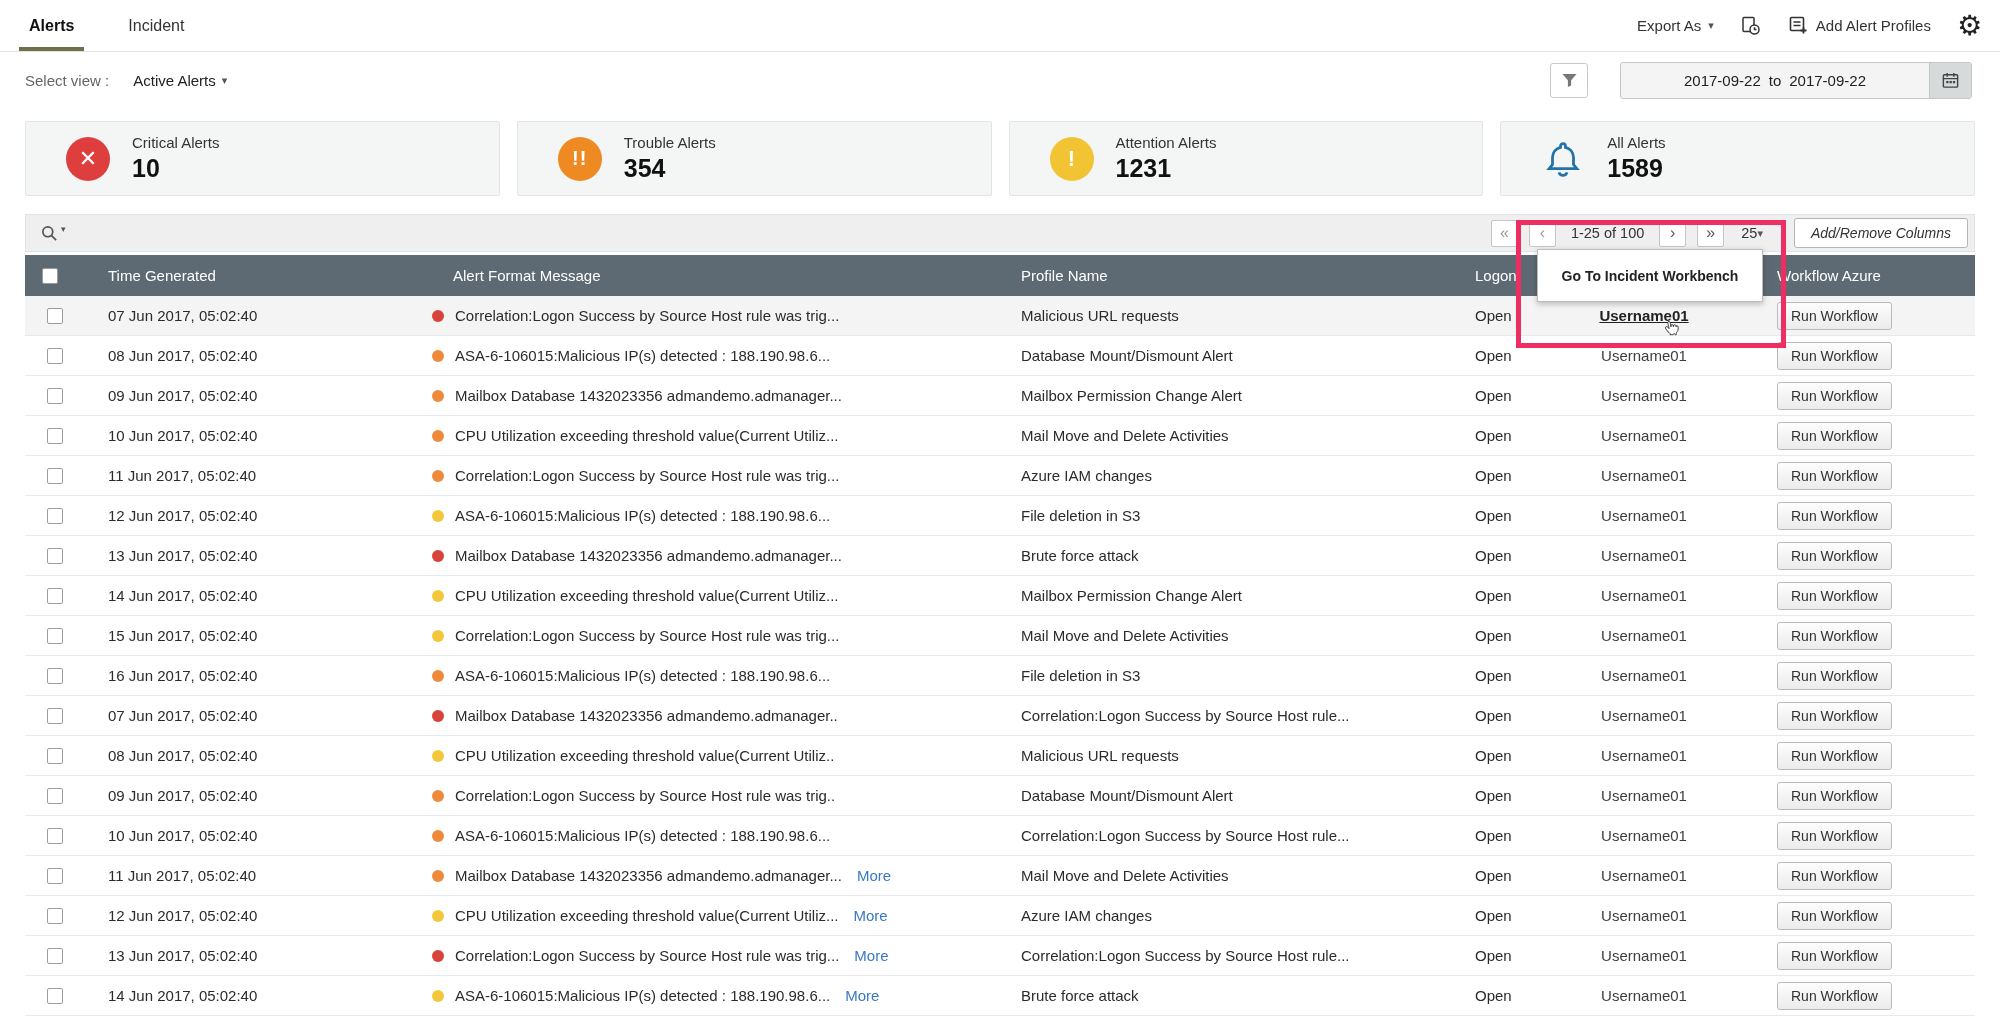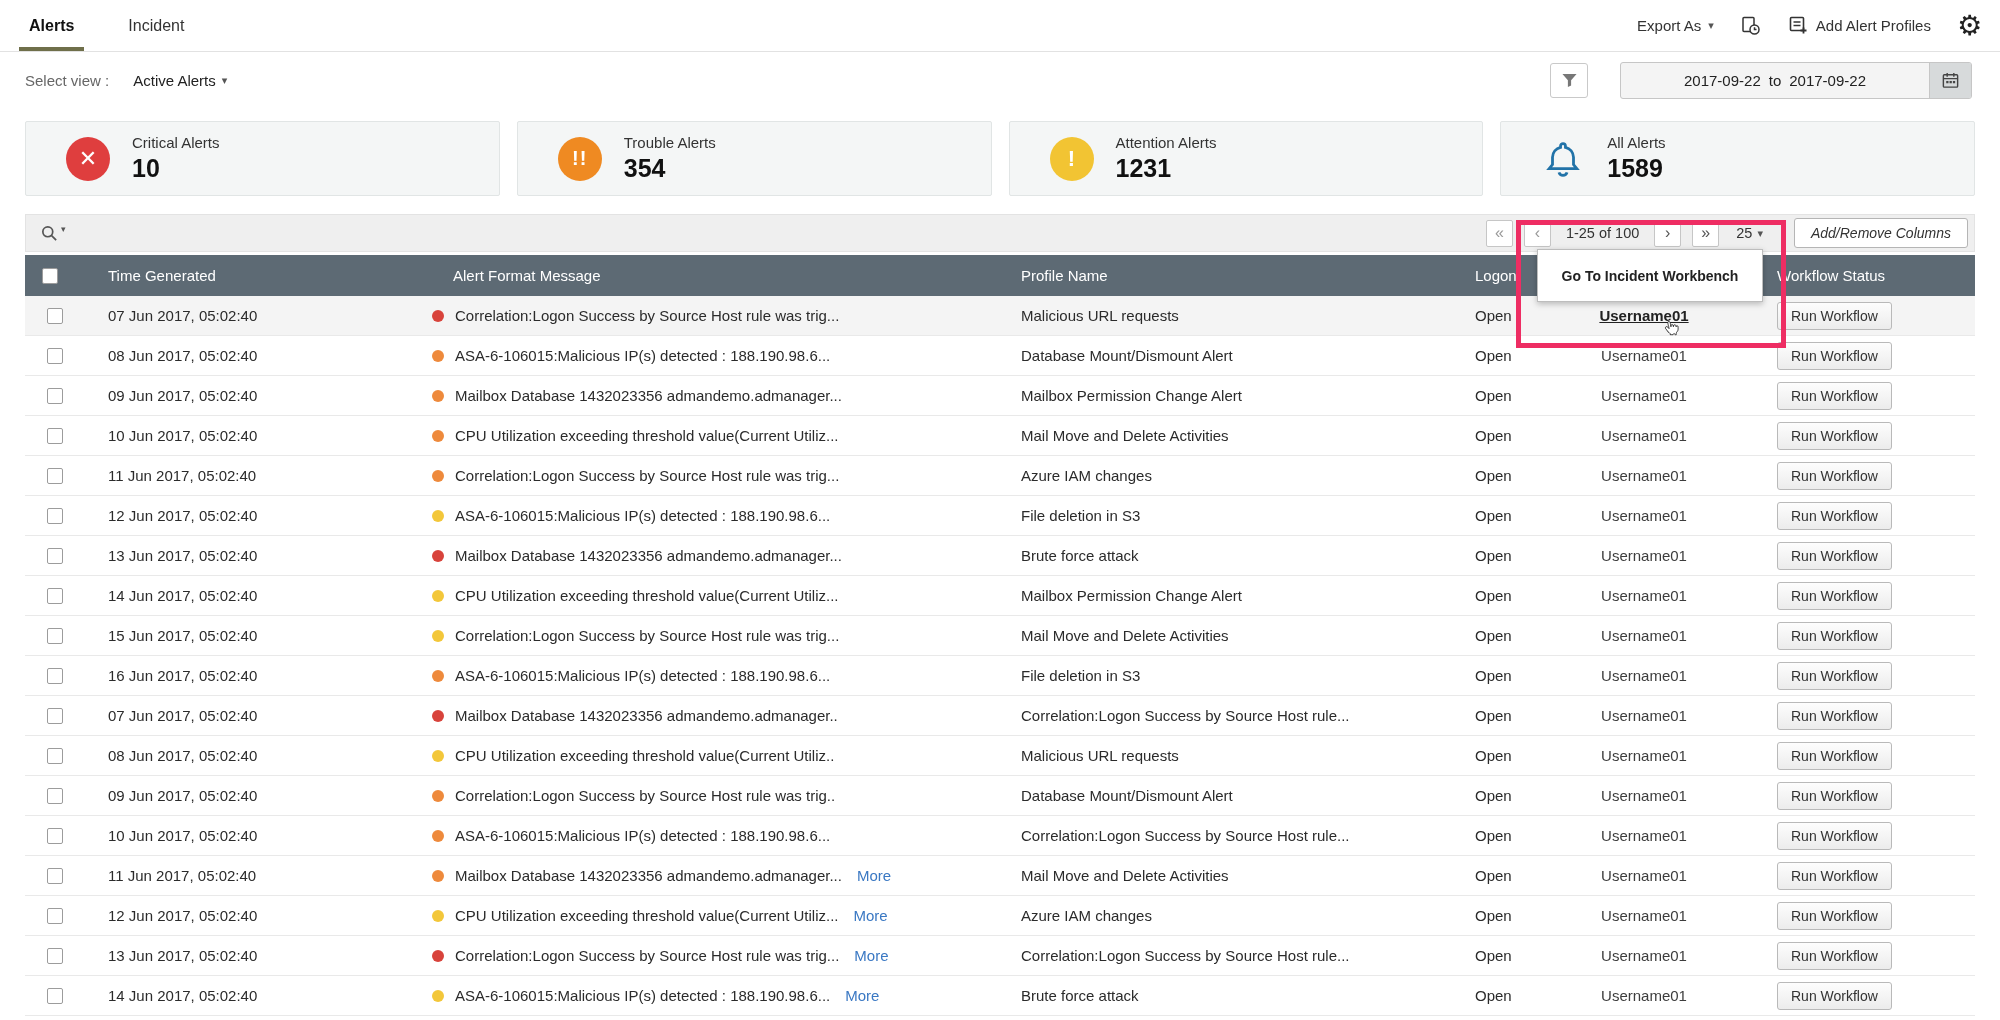--- a/index.html
+++ b/index.html
@@ -42,21 +42,21 @@
   .card-label { font-size:15px; color:#333; }
   .card-count { font-size:25px; font-weight:bold; color:#111; }
 
   
   .grid-toolbar { margin:18px 25px 0 25px; height:38px; background:#efefef; border:1px solid #e3e3e3; display:flex; align-items:center; justify-content:space-between; padding:0 6px 0 14px; }
   .search-wrap { display:flex; align-items:flex-start; gap:2px; cursor:pointer; }
   .pager { display:flex; align-items:center; gap:11px; }
   .pg-btn { width:27px; height:27px; border:1px solid #c6c6c6; background:#fff; border-radius:2px; display:flex; align-items:center; justify-content:center; font-size:16px; color:#999; cursor:pointer; }
   .pg-btn.enabled { color:#555; }
   .pg-range { font-size:14.5px; color:#333; margin:0 4px; }
-  .pg-size { display:flex; align-items:center; gap:5px; font-size:14.5px; color:#333; cursor:pointer; margin:0 6px; }
+  .pg-size { display:flex; align-items:center; font-size:14.5px; color:#333; cursor:pointer; margin:0 6px; }
   .addremove-btn { height:30px; background:#fff; border:1px solid #b5b5b5; border-radius:3px; font-size:14px; color:#333; padding:0 16px; cursor:pointer; margin-left:14px; font-family:inherit;font-style:italic; }
 
   
   .table { margin:3px 25px 0 25px; }
   .trow, .thead { display:grid; grid-template-columns:60px 342px 592px 450px 95px 196px 1fr; align-items:center; }
   .thead { height:41px; background:#5d6a74; color:#fff; font-size:15px; }
   .trow { height:40px; border-bottom:1px solid #e9e9e9; background:#fff; font-size:15px; }
   .trow.hovered { background:#f4f4f4; }
   .cell { overflow:hidden; white-space:nowrap; }
   .c-check { display:flex; justify-content:center; }
@@ -214,21 +214,21 @@
   <div class="table">
     <div class="thead">
       <div class="cell c-check">
           <input type="checkbox" class="cb" style="">
         </div>
       <div class="cell c-time">Time Generated</div>
       <div class="cell c-msg" style="padding-left:26px;">Alert Format Message</div>
       <div class="cell c-profile">Profile Name</div>
       <div class="cell c-status">Logon</div>
       <div class="cell c-user"></div>
-      <div class="cell c-workflow">Workflow Status</div>
+      <div class="cell c-workflow">Workflow Azure</div>
     </div>
     <div id="table-body">
   <div class="trow hovered">
     <div class="cell c-check">
             <input type="checkbox" class="cb" style="">
           </div>
     <div class="cell c-time">07 Jun 2017, 05:02:40</div>
     <div class="cell c-msg">
       <span class="dot" style="background: rgb(216, 67, 59);"></span>
       <span class="msg-text">Correlation:Logon Success by Source Host rule was trig...</span>

